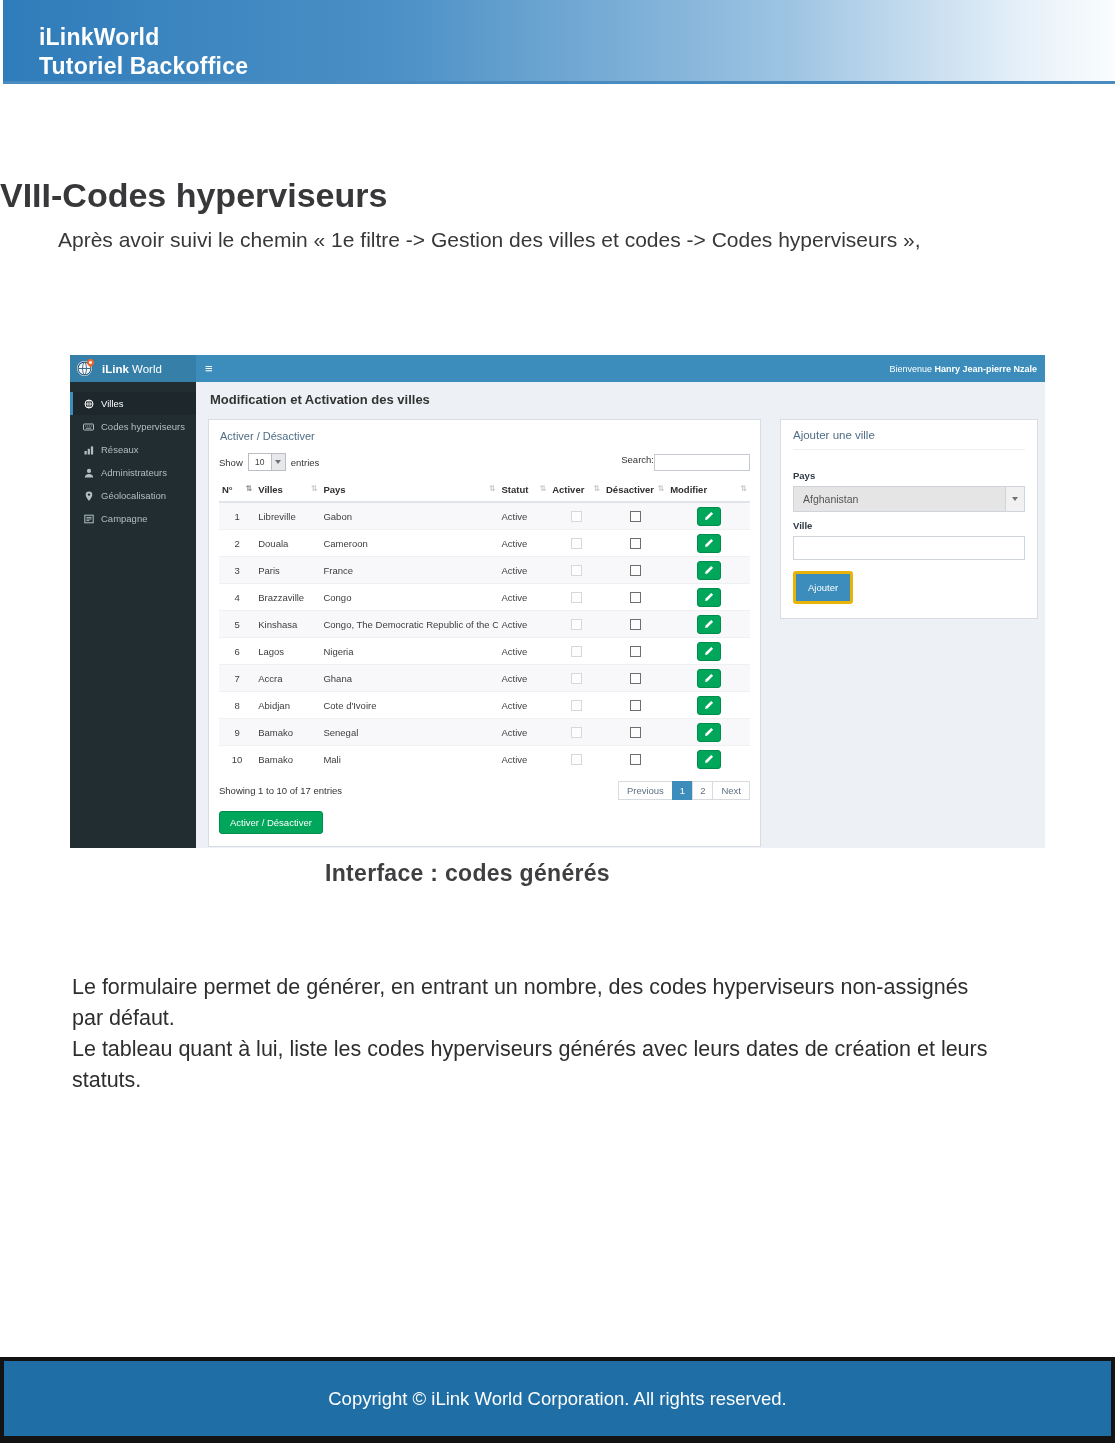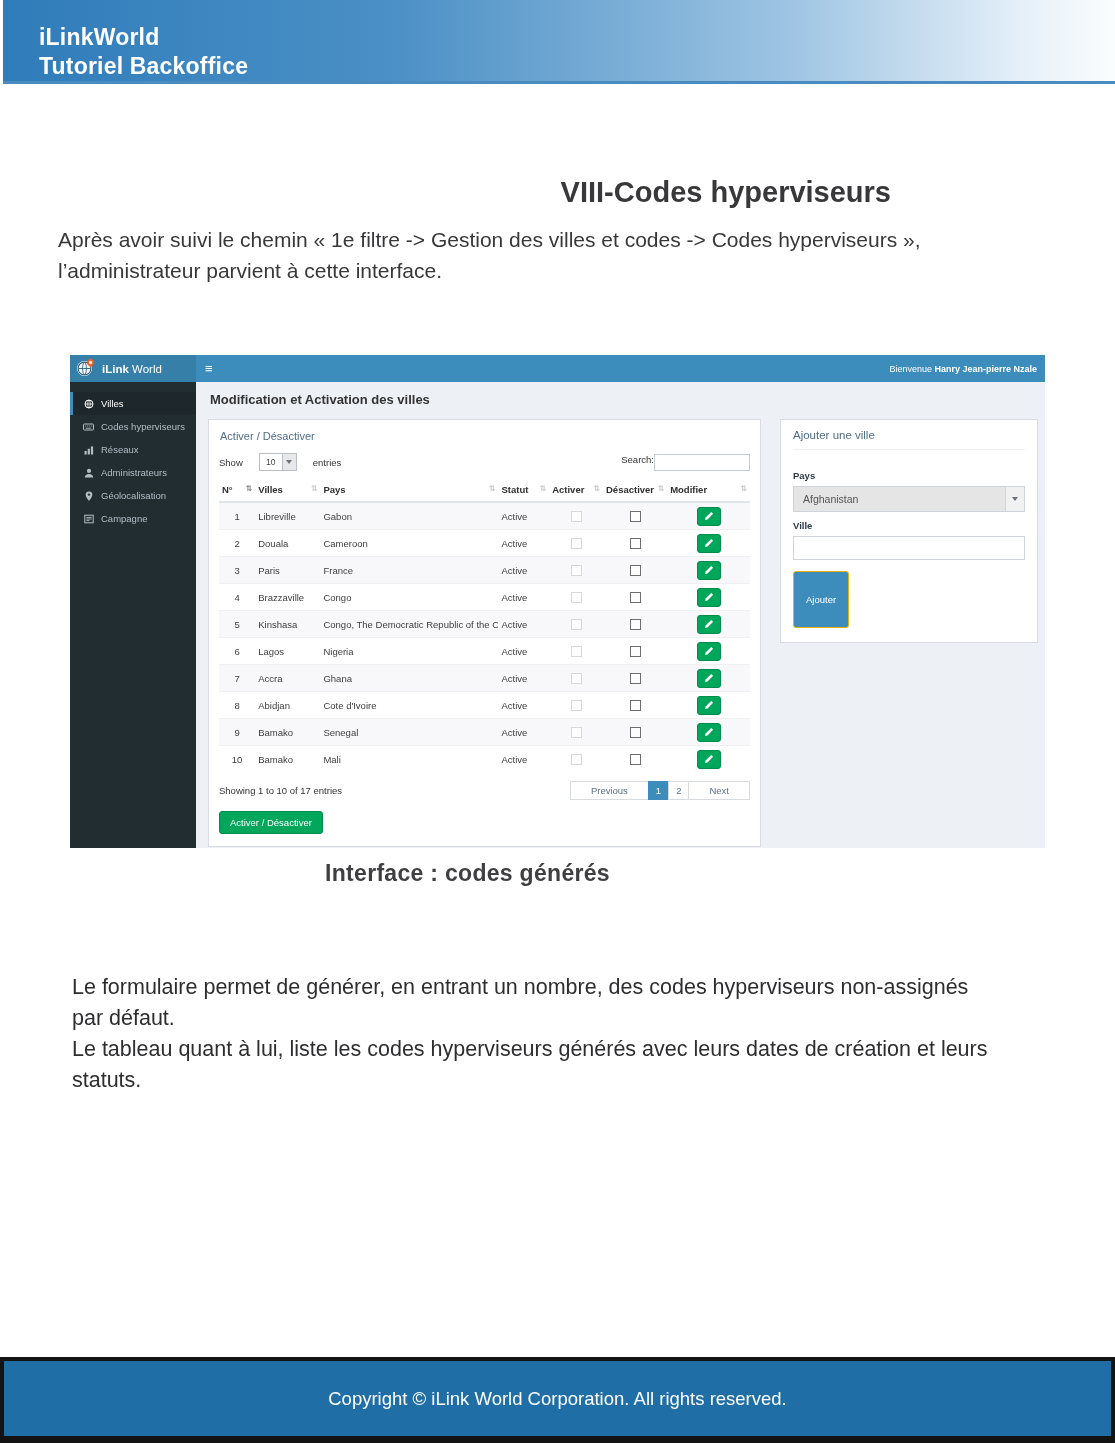--- a/index.html
+++ b/index.html
@@ -6,22 +6,22 @@
   .page{position:relative;width:1115px;height:1443px;background:#fff;overflow:hidden;
         font-family:"Liberation Sans","DejaVu Sans",sans-serif;color:#3a3a3c;}
 
   
   .doc-header{position:absolute;top:0;left:3px;width:1115px;height:84px;
     background:linear-gradient(to right,#2f7cba 0%,#4b90c6 35%,#9cc3e2 70%,#e7f1f9 92%,#fbfdfe 100%);
     border-bottom:3px solid #4b8cc0;box-sizing:border-box;}
   .doc-header .l1{position:absolute;left:36px;top:24px;font-size:23px;font-weight:700;color:#ffffff;letter-spacing:.2px;}
   .doc-header .l2{position:absolute;left:36px;top:53px;font-size:23px;font-weight:700;color:#ffffff;letter-spacing:.2px;}
 
-  .doc-title{position:absolute;top:176px;left:0;width:891px;text-align:right;
-    font-size:29px;font-weight:700;color:#38383a;margin:0;}
+  .doc-title{position:absolute;top:176px;left:0;width:891px;text-align:left;
+    font-size:34px;font-weight:700;color:#38383a;margin:0;}
   .doc-intro{position:absolute;top:224px;left:58px;width:1000px;font-size:21px;line-height:31px;color:#38383a;}
 
   .doc-caption{position:absolute;top:860px;left:0;width:935px;text-align:center;
     font-size:23px;font-weight:700;color:#3f3f41;letter-spacing:.3px;}
   .doc-body{position:absolute;top:972px;left:72px;width:990px;font-size:21.5px;line-height:31px;color:#2e2e30;}
 
   .doc-footer{position:absolute;left:0;bottom:0;width:1115px;height:86px;box-sizing:border-box;
     background:#1f6fa6;border:4px solid #131313;border-bottom-width:7px;
     display:flex;align-items:center;justify-content:center;}
   .doc-footer span{color:#fdfdfd;font-size:18.5px;}
@@ -51,21 +51,21 @@
   .sitem.active{background:#1e282c;color:#ffffff;border-left-color:#3c8dbc;}
   .sicon{width:11px;height:10px;margin-right:7px;display:inline-flex;align-items:center;justify-content:center;flex:none;}
 
   .content{flex:1;padding:8px 12px;box-sizing:border-box;}
   .content-heading{font-size:13px;font-weight:700;color:#333;margin:2px 0 12px 2px;}
   .boxes{display:flex;align-items:flex-start;gap:19px;}
   .box{background:#fff;border:1px solid #d9dde3;box-sizing:border-box;}
   .main-box{width:553px;padding:8px 10px 12px;}
   .box-title{font-size:11px;color:#4f6d85;margin:2px 0 0 1px;}
   .controls{display:flex;justify-content:space-between;align-items:center;margin:11px 0 9px;}
-  .lenctl{display:flex;align-items:center;font-size:9.5px;color:#333;gap:16px;}
+  .lenctl{display:flex;align-items:center;font-size:9.5px;color:#333;gap:5px;}
   .mini-select{display:inline-flex;align-items:stretch;border:1px solid #b9bec5;background:#fff;height:16px;}
   .mini-select .val{width:22px;display:flex;align-items:center;justify-content:center;font-size:8.5px;color:#444;}
   .mini-select .chev{width:13px;background:#e8e8ea;border-left:1px solid #b9bec5;display:flex;align-items:center;justify-content:center;}
   .chev i{width:0;height:0;border-left:3px solid transparent;border-right:3px solid transparent;border-top:4px solid #6b7278;}
   .searchctl{display:flex;align-items:flex-start;font-size:9.5px;color:#333;}
   .search-input{width:96px;height:17px;border:1px solid #c6cbd2;background:#fff;box-sizing:border-box;}
 
   table.cities{width:100%;border-collapse:collapse;font-size:9.5px;table-layout:fixed;}
   .cities th{text-align:left;color:#2f2f31;font-weight:700;padding:4px 3px 6px;border-bottom:2px solid #e1e4e8;white-space:nowrap;overflow:hidden;}
   .cities th .sort{float:right;color:#c3c8ce;font-size:8px;}
@@ -74,51 +74,50 @@
   .cities tbody tr.odd{background:#f8f8fa;}
   .cc{text-align:center;}
   .chk{display:inline-block;width:9px;height:9px;background:#fdfdfd;border:1px solid #6e6e6e;vertical-align:middle;}
   .chk.dim{border-color:#d8d8d8;}
   .edit-btn{display:inline-flex;align-items:center;justify-content:center;width:22px;height:17px;
     background:#00a65a;border:1px solid #008d4c;border-radius:3px;color:#fff;font-size:9px;cursor:pointer;}
 
   .tbl-footer{display:flex;justify-content:space-between;align-items:center;margin-top:9px;}
   .summary{font-size:9.5px;color:#333;}
   .pager{display:flex;}
-  .pager .pg{border:1px solid #d7dbe0;margin-left:-1px;padding:3px 20px;font-size:9.5px;color:#5f7080;background:#fff;cursor:pointer;}
+  .pager .pg{border:1px solid #d7dbe0;margin-left:-1px;padding:3px 8px;font-size:9.5px;color:#5f7080;background:#fff;cursor:pointer;}
   .pager .pg.num{padding:3px 7px;}
   .pager .pg.active{background:#3c8dbc;border-color:#3c8dbc;color:#fff;}
   .bulk-btn{display:inline-block;margin-top:11px;padding:5px 10px;background:#00a65a;border:1px solid #008d4c;
     border-radius:3px;color:#fff;font-size:9.5px;cursor:pointer;}
 
   .add-box{width:258px;padding:9px 12px 14px;}
   .add-title{font-size:11.5px;color:#4f6d85;padding-bottom:8px;border-bottom:1px solid #f912;border-bottom:1px solid #efefef;margin-bottom:20px;}
   .fld-label{font-size:9.5px;font-weight:700;color:#2e3a46;margin:8px 0 5px;}
   .select{display:flex;align-items:stretch;border:1px solid #cfd4da;height:24px;background:#e5e5e5;}
   .select .val{flex:1;display:flex;align-items:center;padding-left:9px;font-size:10.5px;color:#555;}
   .select .chev{width:18px;background:#f1f1f2;border-left:1px solid #cfd4da;display:flex;align-items:center;justify-content:center;}
   .text-input{width:100%;height:24px;border:1px solid #cfd4da;box-sizing:border-box;background:#fff;}
-  .ajouter-btn{display:inline-block;margin-top:11px;padding:22px 12px;background:#3c8dbc;border:1px solid #eab308;
+  .ajouter-btn{display:inline-block;margin-top:11px;padding:8px 12px;background:#3c8dbc;border:3px solid #eab308;
     border-radius:3px;color:#fff;font-size:9.5px;cursor:pointer;}
 </style>
 </head>
 <body>
 
 <div class="page">
 
   <div class="doc-header">
     <div class="l1">iLinkWorld</div>
     <div class="l2">Tutoriel Backoffice</div>
   </div>
 
   <h1 class="doc-title">VIII-Codes hyperviseurs</h1>
 
   <div class="doc-intro">
     <div>Après avoir suivi le chemin « 1e filtre -&gt; Gestion des villes et codes -&gt; Codes hyperviseurs »,</div>
-    <div>l’administrateur parvient à cette interface.</div>
   </div>
 
   <div class="shot">
     <div class="nav">
       <div class="logo">
         <span class="logomark">
           <span class="orb">
               <svg width="15" height="15" viewBox="0 0 15 15">
             <circle cx="7.5" cy="7.5" r="6.4" fill="none" stroke="#2b5f7e" stroke-width="1.1"></circle>
             <path d="M1.5 7.5h12 M7.5 1.2c2.6 1.6 2.6 11 0 12.6 M7.5 1.2c-2.6 1.6-2.6 11 0 12.6" fill="none" stroke="#2b5f7e" stroke-width="0.9"></path>

